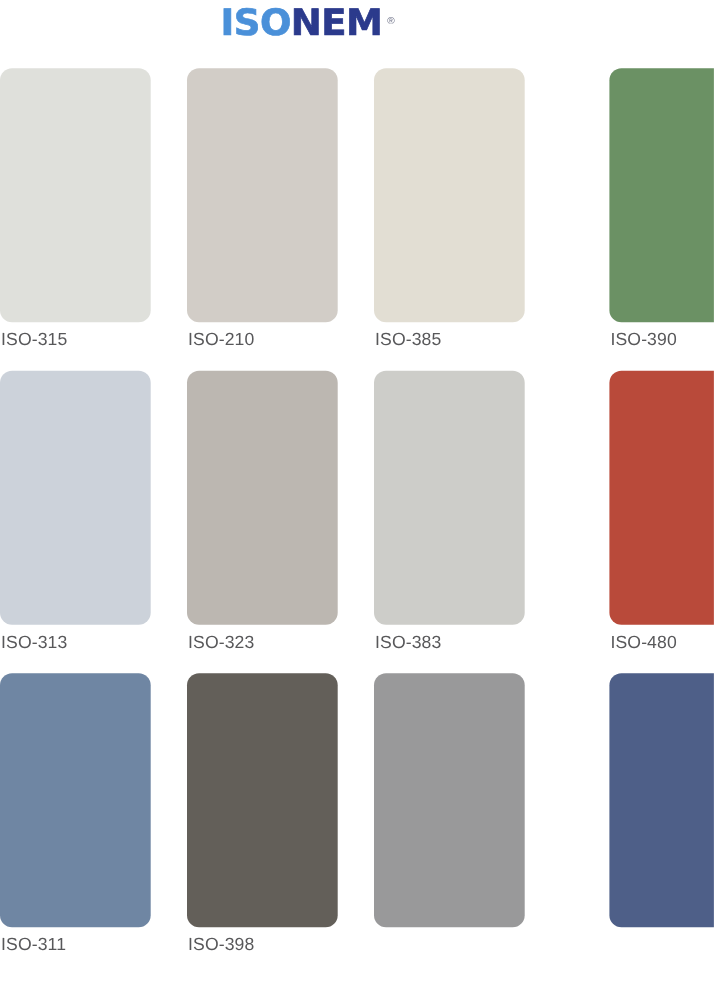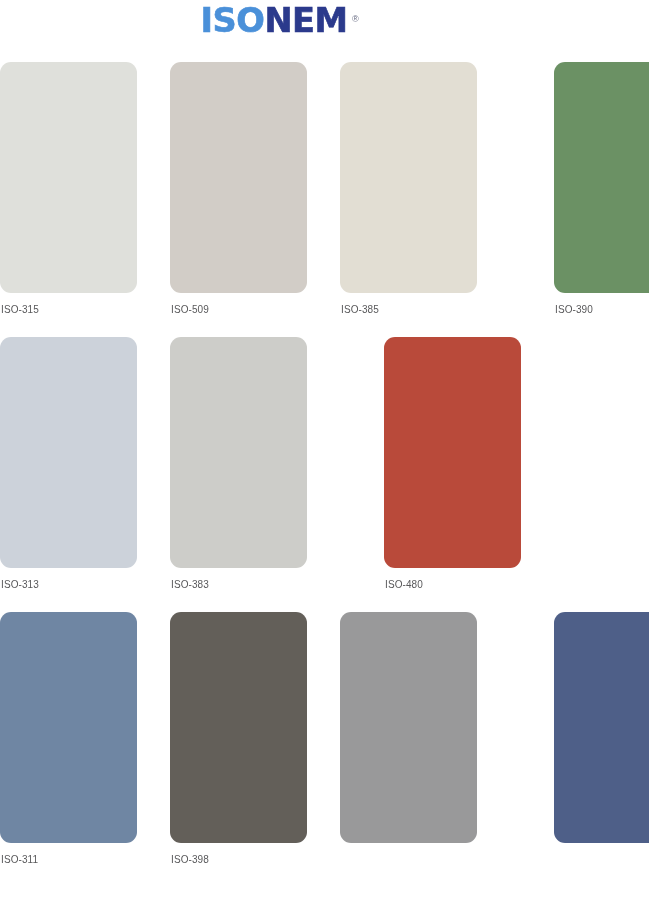--- a/index.html
+++ b/index.html
@@ -77,21 +77,21 @@
   }
   .swatch {
     width: 137px;
     height: 231px;
     border-radius: 11px;
     display: block;
     box-sizing: border-box;
   }
   .caption {
     font-family: "Liberation Sans", sans-serif;
-    font-size: 10px;
+    font-size: 16px;
     color: #58585a;
     letter-spacing: 0.1px;
     padding-top: 11px;
     padding-left: 1px;
     line-height: 12px;
     display: block;
   }
 </style>
 </head>
 <body>
@@ -103,35 +103,39 @@
 </div>
 
 <div class="grid" id="grid">
     <div class="row">
       <div class="cell">
         <div class="swatch" title="ISO-315" style="background: rgb(223, 224, 219);"></div>
         <div class="caption">ISO-315</div>
       </div>
       <div class="cell">
         <div class="swatch" title="ISO-324" style="background: rgb(210, 205, 199);"></div>
-        <div class="caption">ISO-509</div>
+        <div class="caption">ISO-210</div>
       </div>
       <div class="cell">
         <div class="swatch" title="ISO-385" style="background: rgb(226, 222, 211);"></div>
         <div class="caption">ISO-385</div>
       </div>
       <div class="cell">
         <div class="swatch" title="ISO-390" style="background: rgb(107, 145, 100);"></div>
         <div class="caption">ISO-390</div>
       </div>
     </div>
     <div class="row">
       <div class="cell">
         <div class="swatch" title="ISO-313" style="background: rgb(204, 210, 218);"></div>
         <div class="caption">ISO-313</div>
+      </div>
+      <div class="cell">
+        <div class="swatch" title="ISO-323" style="background: rgb(188, 183, 177);"></div>
+        <div class="caption">ISO-323</div>
       </div>
       <div class="cell">
         <div class="swatch" title="ISO-383" style="background: rgb(205, 205, 201);"></div>
         <div class="caption">ISO-383</div>
       </div>
       <div class="cell">
         <div class="swatch" title="ISO-480" style="background: rgb(185, 74, 58);"></div>
         <div class="caption">ISO-480</div>
       </div>
     </div>

